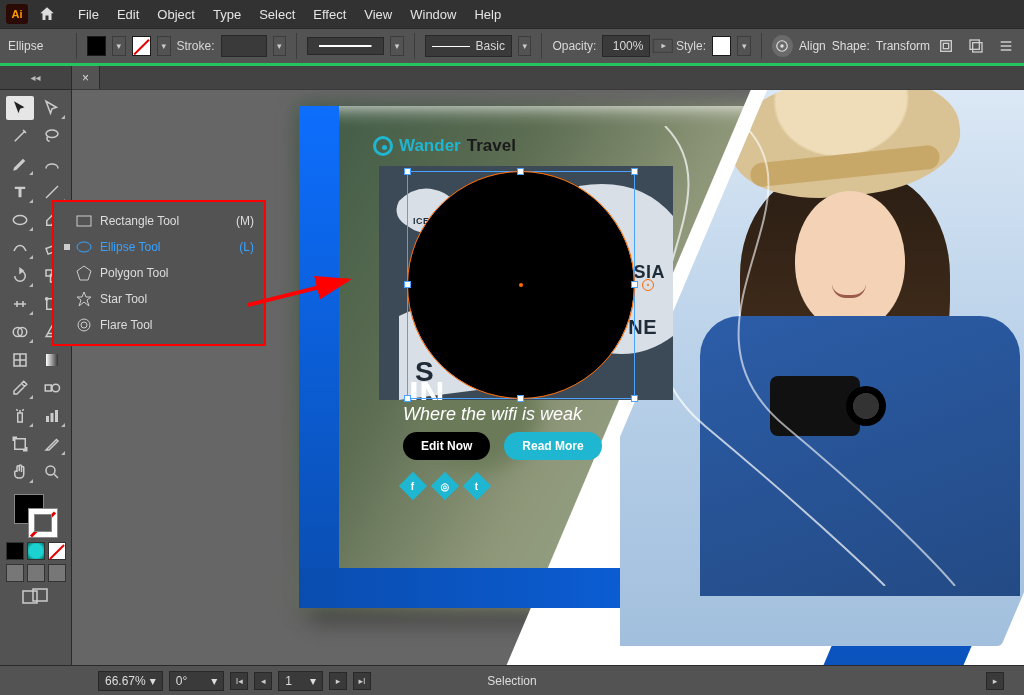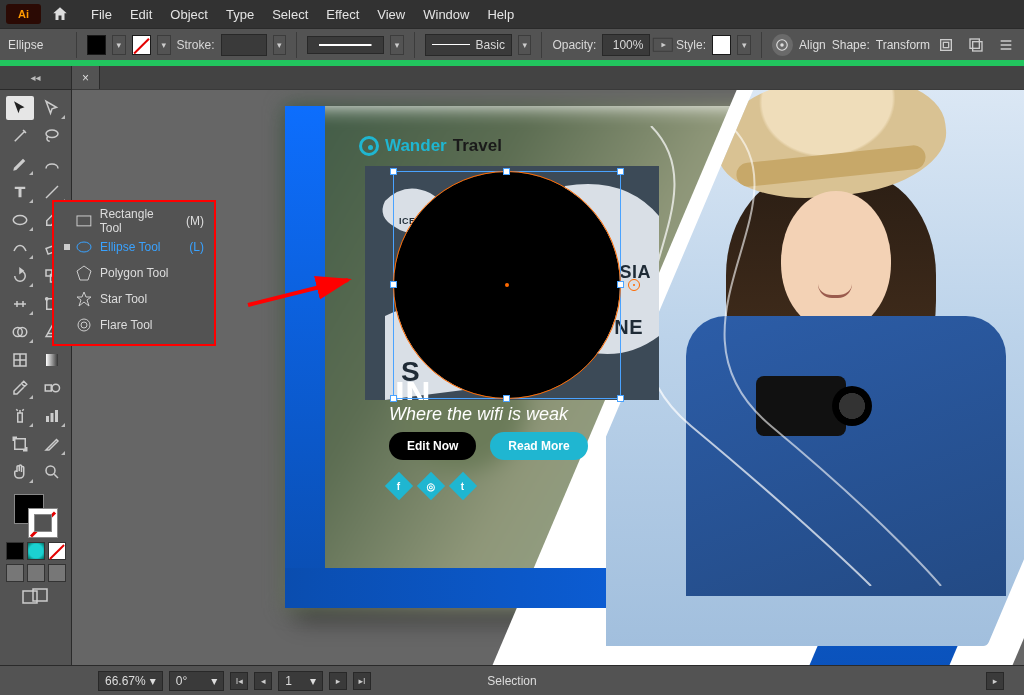--- a/index.html
+++ b/index.html
@@ -1,26 +1,26 @@
 <!DOCTYPE html>
 <html><head>
 <meta charset="utf-8">
 <style>
   * { box-sizing: border-box; margin: 0; padding: 0; font-family: "Segoe UI", Tahoma, sans-serif; }
   html, body { width: 1024px; height: 695px; background: #323232; color: #ccc; user-select: none; overflow: hidden; }
 
   
   .title-bar { height: 28px; background: #323232; display: flex; align-items: center; padding-left: 6px; gap: 10px; font-size: 13px; }
-  .ai-logo { width: 35px; height: 20px; background: #2b0a04; color: #ff9a00; font-weight: 700; font-size: 11px; display: flex; align-items: center; justify-content: center; border-radius: 3px; }
+  .ai-logo { width: 22px; height: 20px; background: #2b0a04; color: #ff9a00; font-weight: 700; font-size: 11px; display: flex; align-items: center; justify-content: center; border-radius: 3px; }
   .home-ico { width:18px;height:18px; color:#ddd;}
   .title-bar .menus { display:flex; gap:18px; margin-left:12px; }
   .title-bar .menus span { color:#e4e4e4; font-size:13px; cursor:default; }
 
   
-  .control-bar { height: 38px; background: #535353; display:flex; align-items:center; border-top:1px solid #2a2a2a; border-bottom:6px solid #22c55e; padding:0 8px; font-size:12px; color:#d8d8d8; gap:6px;}
+  .control-bar { height: 38px; background: #535353; display:flex; align-items:center; border-top:1px solid #2a2a2a; border-bottom:3px solid #22c55e; padding:0 8px; font-size:12px; color:#d8d8d8; gap:6px;}
   .tool-label { width:60px; color:#ddd;}
   .sep { width:1px;height:26px;background:#3c3c3c; margin:0 4px;}
   .swatch { width:20px;height:20px;border:1px solid #1a1a1a; display:inline-block;}
   .dd { width:14px;height:20px;background:#535353;border:1px solid #3c3c3c;display:inline-flex;align-items:center;justify-content:center;}
   .dd::after{content:"▾"; font-size:9px; color:#ccc;}
   .no-stroke { position:relative; background:#fff; }
   .no-stroke::after{content:""; position:absolute; left:-2px; right:-2px; top:50%; height:2px; background:#e30000; transform:rotate(-45deg);}
   .field-box { height:22px;background:#3a3a3a;border:1px solid #282828; display:inline-flex;align-items:center;padding:9px 6px;min-width:60px; }
   .stroke-profile { width:80px;height:18px;background:linear-gradient(#fff,#fff) center/70% 2px no-repeat,#3a3a3a;border:1px solid #282828;}
   .basic-box{ width:90px;height:22px;background:#3a3a3a;border:1px solid #282828; display:flex;align-items:center;justify-content:space-between;padding:0 6px;}
@@ -49,21 +49,21 @@
   .fillstroke .stroke{position:absolute;right:0;bottom:0;width:30px;height:30px;background:#fff;border:1px solid #888;}
   .fillstroke .stroke::after{content:"";position:absolute;inset:5px;border:1px solid #888;background:#535353;}
   .fillstroke .stroke .slash{position:absolute;left:-3px;right:-3px;top:50%;height:3px;background:#e30000;transform:rotate(-45deg);}
   .mode-row{display:flex;gap:3px;justify-content:center;margin-top:4px;}
   .mode-row div{width:18px;height:18px;border:1px solid #333;}
   .screen-ico, .winpair{display:flex;justify-content:center;margin-top:6px;}
 
   .canvas-area{flex:1;background:#666;position:relative;overflow:hidden;}
 
   
-  .artboard{position:absolute;left:213px;top:16px;width:706px;height:502px;background:#fff;box-shadow:10px 12px 22px rgba(0,0,0,.45);}
+  .artboard{position:absolute;left:227px;top:16px;width:706px;height:502px;background:#fff;box-shadow:10px 12px 22px rgba(0,0,0,.45);}
   .bg-blur{position:absolute;inset:0;background:
       radial-gradient(circle at 70% 45%,#d7b98f 0 8%,transparent 9%),
       radial-gradient(circle at 25% 60%,#6b7b59 0 10%,transparent 11%),
       linear-gradient(120deg,#3f5a46 0%,#5c6d52 25%,#8f9779 45%,#93a185 60%,#5c6d52 100%);
       filter:blur(10px);}
   .blue-frame-l{position:absolute;left:0;top:0;bottom:0;width:40px;background:linear-gradient(180deg,#0d6efd,#0a4daf);}
   .blue-frame-b{position:absolute;left:0;right:0;bottom:0;height:40px;background:linear-gradient(90deg,#0a4daf,#0d6efd);}
   .diag-white{position:absolute;right:-140px;top:-40px;width:520px;height:640px;background:#fff;transform:skewX(-23deg);}
   .diag-blue{position:absolute;right:-60px;top:-40px;width:140px;height:720px;background:linear-gradient(180deg,#0d6efd,#0a4daf);transform:skewX(-23deg);}
   .photo{position:absolute;right:-115px;top:-20px;width:470px;height:560px;transform:skewX(-23deg);overflow:hidden;border-radius:4px;}
@@ -103,21 +103,21 @@
   .tagline{position:absolute;left:104px;top:298px;color:#fff;font-style:italic;font-family:Liberation Sans, sans-serif;font-size:18px;}
   .btns{position:absolute;left:104px;top:326px;display:flex;gap:14px;}
   .pill{padding:7px 18px;border-radius:20px;font-size:12px;color:#fff;font-weight:600;}
   .pill.dark{background:#000;}
   .pill.cyan{background:#1fb6d1;}
   .soc{position:absolute;left:104px;top:370px;display:flex;gap:12px;}
   .soc div{width:20px;height:20px;transform:rotate(45deg);background:#1fb6d1;display:flex;align-items:center;justify-content:center;color:#fff;}
   .soc span{transform:rotate(-45deg);font-size:10px;font-weight:700;}
 
   
-  .flyout{position:absolute;left:52px;top:200px;width:164px;background:#535353;border:2px solid #ff0000;padding:6px 6px;z-index:60;}
+  .flyout{position:absolute;left:52px;top:200px;width:214px;background:#535353;border:2px solid #ff0000;padding:6px 6px;z-index:60;}
   .fly-row{display:flex;align-items:center;gap:8px;height:26px;padding:0 4px;color:#ddd;font-size:12px;}
   .fly-row .ind{width:6px;height:6px;background:#ccc;margin-right:-2px;visibility:hidden;}
   .fly-row.selected{color:#39a2ff;align-items:center;}
   .fly-row.selected .ind{visibility:visible;}
   .fly-row .ico{width:16px;height:16px;display:flex;align-items:center;justify-content:center;}
   .fly-row .sc{margin-left:auto;color:inherit;}
   .arrow-callout{position:absolute;left:248px;top:275px;z-index:61;}
   .arrow-callout svg{overflow:visible;}
 
   

